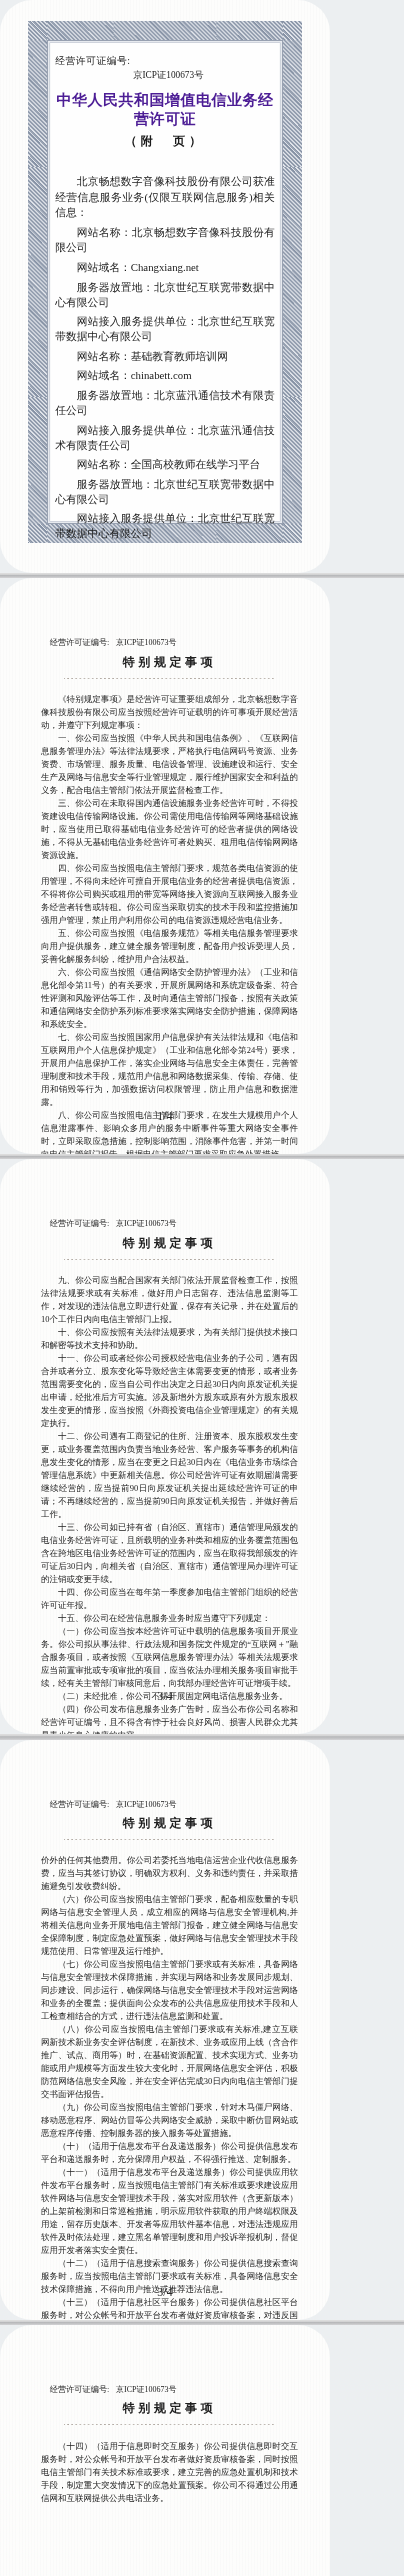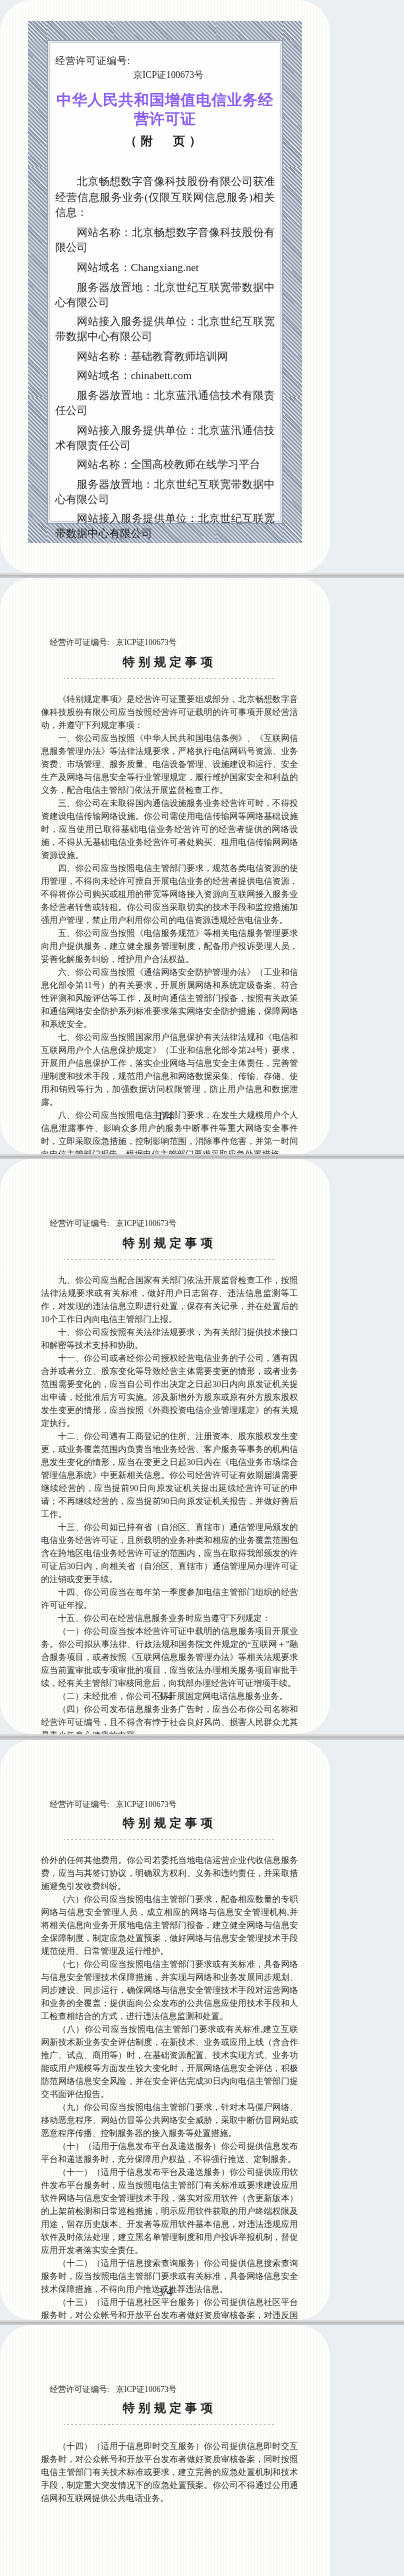--- a/index.html
+++ b/index.html
@@ -41,21 +41,21 @@
   .frame-inner {
     height: 100%;
     border: 1px solid #98a1b1;
     box-shadow: inset 0 0 0 1.5px #e7eaef, inset 0 0 0 2.1px #b6bdc9;
     padding: 14.4px 7.2px 0 7.2px;
   }
   .p1-label { font-size: 9.8px; letter-spacing: 0.5px; }
   .p1-number { font-size: 9.3px; margin: 1.5px 0 0 78px; }
   .p1-title {
     font-size: 15px; font-weight: 700; text-align: center;
-    letter-spacing: 0.5px; margin: 8.2px 0 0; color: #8b5cf6;
+    letter-spacing: 0.5px; margin: 8.2px 0 0; color: #4c1d95;
   }
   .p1-subtitle {
     font-size: 12px; font-weight: 700; text-align: center;
     letter-spacing: 4.1px; margin-top: 4.6px;
   }
   .p1-intro {
     font-size: 10.8px; line-height: 15.5px; text-indent: 2em;
     text-align: justify; margin: 24px 0 0;
   }
   .p1-entries { margin-top: 3.1px; }

